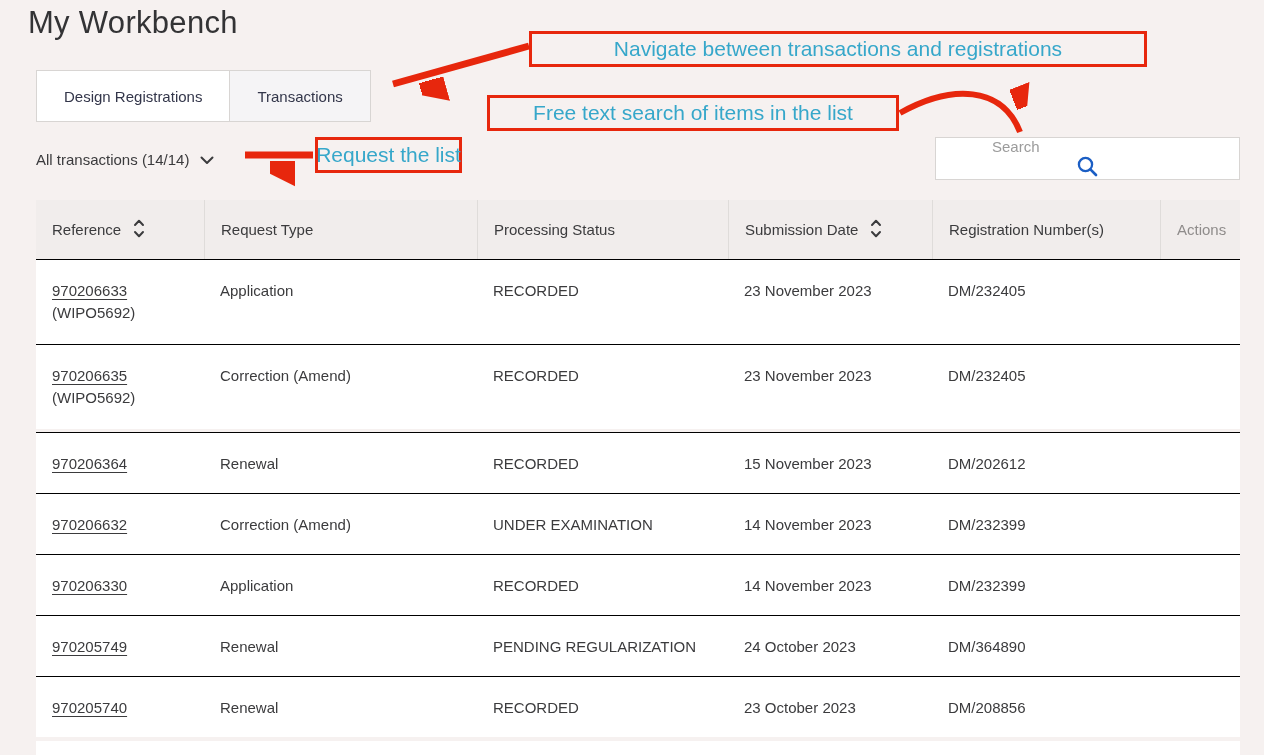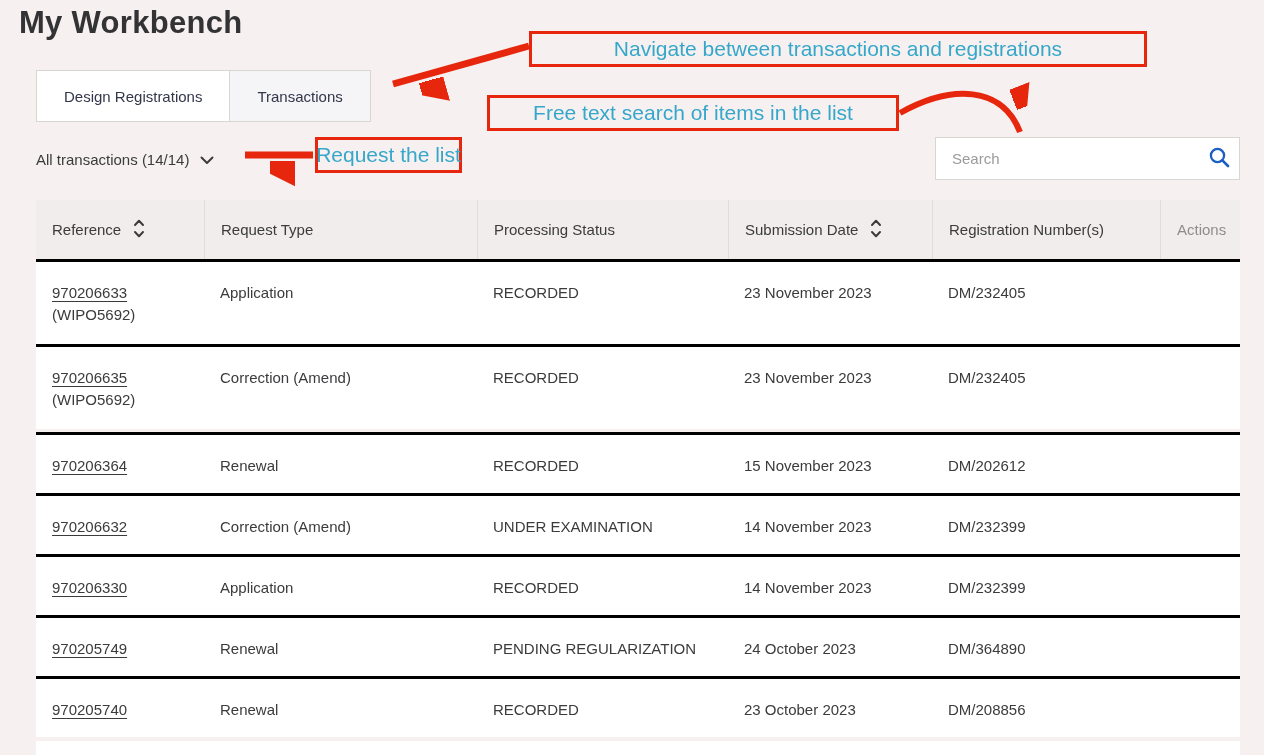--- a/index.html
+++ b/index.html
@@ -7,22 +7,22 @@
   body {
     position:relative;
     background:#f6f1f0;
     font-family:"Liberation Sans", sans-serif;
     color:#3b3b3d;
     overflow:hidden;
   }
 
   
   .page-title {
-    position:absolute; left:19px; top:5px;
-    font-size:31px; font-weight:700; color:#333335;
+    position:absolute; left:28px; top:5px;
+    font-size:31px; font-weight:400; color:#333335;
     letter-spacing:0.3px;
   }
 
   
   .tabs {
     position:absolute; left:36px; top:70px;
     display:flex; height:52px;
     border:1px solid #d8d5d3;
     background:#fff;
   }
@@ -39,21 +39,21 @@
     position:absolute; left:36px; top:147px;
     display:flex; align-items:center; gap:11px;
     font-size:15px; color:#3b3b3d; cursor:pointer; height:24px;
   }
 
   
   .searchbox {
     position:absolute; left:935px; top:137px;
     width:305px; height:43px;
     background:#ffffff; border:1px solid #d8d5d3;
-    display:flex; align-items:center;
+    display:flex; align-items:center;flex-direction:column;
   }
   .searchbox input {
     flex:1; height:100%; border:none; outline:none;
     padding:0 8px 0 16px; font-size:15px;
     font-family:"Liberation Sans", sans-serif;
     color:#3b3b3d; background:transparent;
   }
   .searchbox input::placeholder { color:#9b9b9b; }
   .search-icon-btn {
     width:40px; height:100%; display:flex; align-items:center; justify-content:center;
@@ -72,21 +72,21 @@
     padding:0 8px 0 16px; font-size:15px; color:#3b3b3d;
     border-left:1px solid #dfdcda;
   }
   .th:first-child { border-left:none; }
   .th.actions { color:#8f8c8b; }
   .c1 { width:168px; } .c2 { width:273px; } .c3 { width:251px; }
   .c4 { width:204px; } .c5 { width:228px; } .c6 { width:80px; }
 
   .trow {
     display:flex; background:#ffffff;
-    border-top:3px solid #000000;
+    border-top:1px solid #000000;
   }
   .trow .td {
     padding:20px 8px 0 16px; font-size:15px; color:#3b3b3d;
     line-height:22px;
   }
   .trow.tall { height:85px; }
   .trow.short { height:61px; }
   .ref-link {
     color:#3b3b3d; text-decoration:underline; text-underline-offset:3px;
     cursor:pointer;

